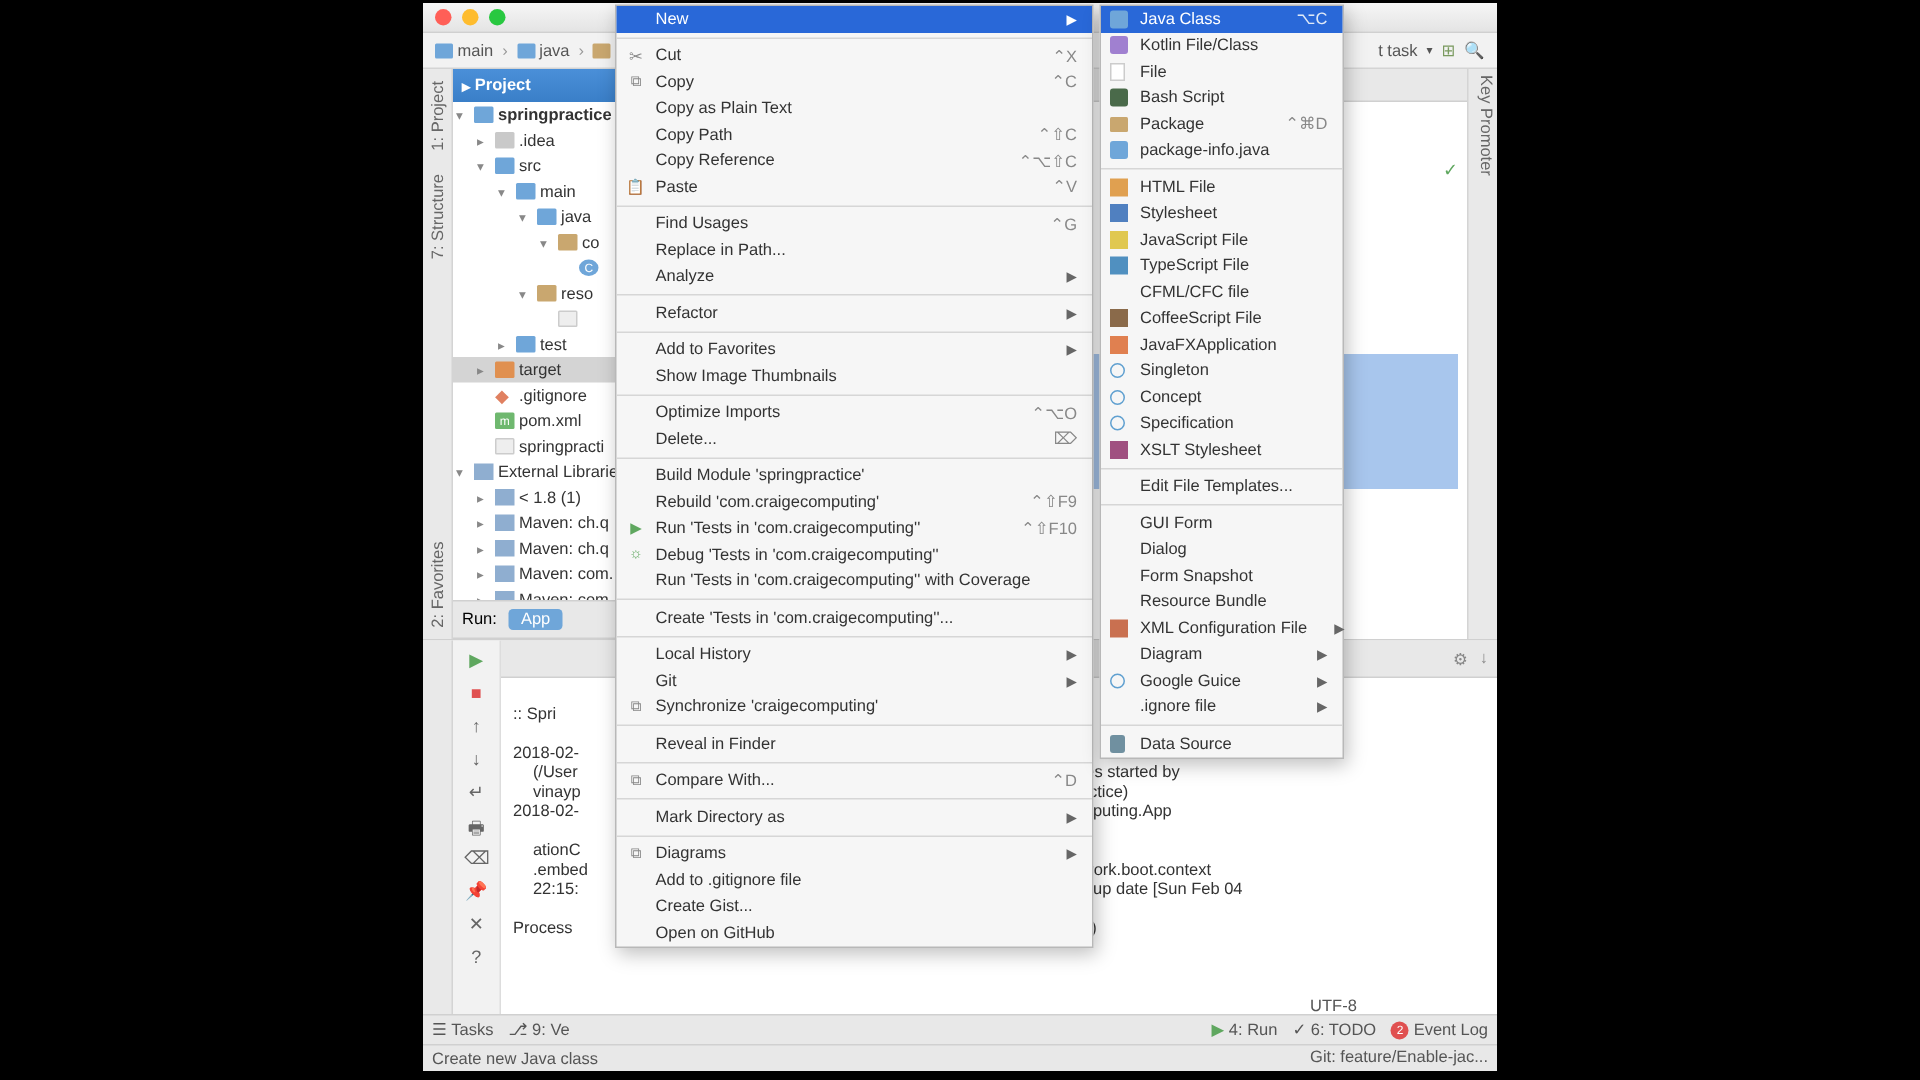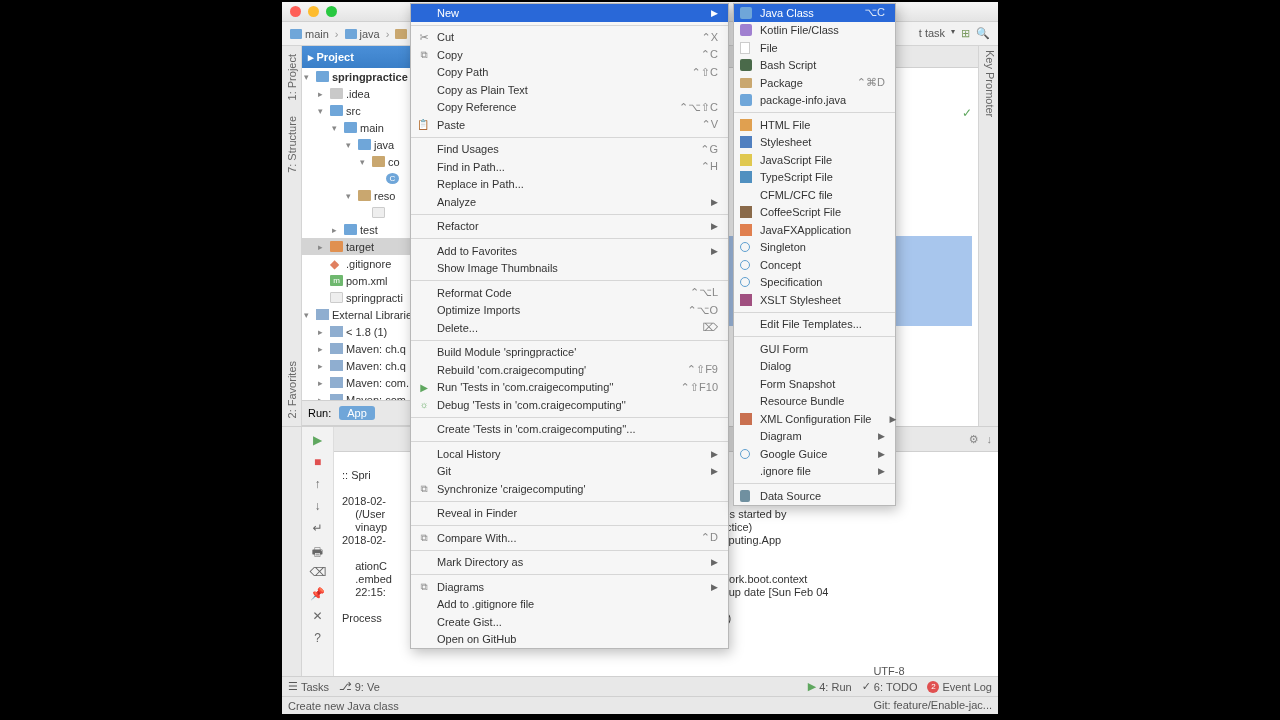--- a/index.html
+++ b/index.html
@@ -8,21 +8,21 @@
 .titlebar { height: 20px; background: linear-gradient(#f6f6f6,#e4e4e4); display: flex; align-items: center; padding: 0 8px; gap: 7px; border-bottom: 1px solid #d0d0d0; }
 .tl-btn { width: 11px; height: 11px; border-radius: 50%; }
 .tl-close { background: #ff5f57; }
 .tl-min { background: #febc2e; }
 .tl-max { background: #28c840; }
 .breadcrumb { height: 24px; background: #f2f2f2; border-bottom: 1px solid #d4d4d4; display: flex; align-items: center; padding: 0 8px; gap: 4px; font-size: 11px; color: #555; }
 .bc-item { display: flex; align-items: center; gap: 3px; }
 .bc-sep::after { content: "›"; color: #999; margin: 0 2px; }
 .folder-ico { width: 12px; height: 10px; background: #8fb7e0; border-radius: 1px; display: inline-block; }
 .folder-ico.blue { background: #6fa6d9; }
-.toolbar-right { margin-left: auto; display: flex; gap: 6px; align-items: flex-start; color: #555; }
+.toolbar-right { margin-left: auto; display: flex; gap: 6px; align-items: center; color: #555; }
 .main { flex: 1; display: flex; overflow: hidden; }
 .left-gutter { width: 20px; background: #e9e9e9; border-right: 1px solid #d4d4d4; writing-mode: vertical-rl; text-orientation: mixed; font-size: 10px; color: #666; padding: 4px 2px; display: flex; gap: 8px; }
 .left-gutter .tab { padding: 4px 2px; cursor: pointer; transform: rotate(180deg); }
 .right-gutter { width: 20px; background: #e9e9e9; border-left: 1px solid #d4d4d4; writing-mode: vertical-rl; font-size: 10px; color: #666; padding: 4px 2px; display: flex; flex-direction: column; gap: 8px; }
 .project-panel { width: 130px; background: #fff; border-right: 1px solid #d4d4d4; display: flex; flex-direction: column; }
 .panel-header { height: 22px; background: linear-gradient(#4a8fd8,#3a7fc8); color: #fff; display: flex; align-items: center; padding: 0 6px; font-size: 11px; font-weight: bold; }
 .panel-header .arrow { margin-left: auto; }
 .tree { flex: 1; overflow: hidden; font-size: 11px; color: #333; }
 .tree-row { display: flex; align-items: center; height: 17px; padding-left: 4px; gap: 3px; white-space: nowrap; }
 .tree-row.sel { background: #d4d4d4; }
@@ -342,69 +342,61 @@
       <span class="ctx-ico ico-cut"></span>
       <span>Cut</span>
       <span class="shortcut">⌃X</span>
     </div>
     <div class="ctx-row">
       <span class="ctx-ico ico-copy"></span>
       <span>Copy</span>
       <span class="shortcut">⌃C</span>
     </div>
     <div class="ctx-row">
+      <span>Copy as Plain Text</span>
+    </div>
+    <div class="ctx-row">
       <span>Copy Path</span>
       <span class="shortcut">⌃⇧C</span>
-    </div>
-    <div class="ctx-row">
-      <span>Copy as Plain Text</span>
     </div>
     <div class="ctx-row">
       <span>Copy Reference</span>
       <span class="shortcut">⌃⌥⇧C</span>
     </div>
     <div class="ctx-row">
       <span class="ctx-ico ico-paste"></span>
       <span>Paste</span>
       <span class="shortcut">⌃V</span>
     </div>
     <div class="ctx-sep"></div>
     <div class="ctx-row">
       <span>Find Usages</span>
       <span class="shortcut">⌃G</span>
     </div>
     <div class="ctx-row">
-      <span>Find in Path...</span>
-      <span class="shortcut">⌃H</span>
-    </div>
-    <div class="ctx-row">
       <span>Replace in Path...</span>
     </div>
     <div class="ctx-row">
       <span>Analyze</span>
       <span class="arrow">▶</span>
     </div>
     <div class="ctx-sep"></div>
     <div class="ctx-row">
       <span>Refactor</span>
       <span class="arrow">▶</span>
     </div>
     <div class="ctx-sep"></div>
     <div class="ctx-row">
       <span>Add to Favorites</span>
       <span class="arrow">▶</span>
     </div>
     <div class="ctx-row">
       <span>Show Image Thumbnails</span>
     </div>
     <div class="ctx-sep"></div>
-    <div class="ctx-row">
-      <span>Reformat Code</span>
-      <span class="shortcut">⌃⌥L</span>
-    </div>
     <div class="ctx-row">
       <span>Optimize Imports</span>
       <span class="shortcut">⌃⌥O</span>
     </div>
     <div class="ctx-row">
       <span>Delete...</span>
       <span class="shortcut">⌦</span>
     </div>
     <div class="ctx-sep"></div>
     <div class="ctx-row">
@@ -415,20 +407,23 @@
       <span class="shortcut">⌃⇧F9</span>
     </div>
     <div class="ctx-row">
       <span class="ctx-ico ico-play"></span>
       <span>Run 'Tests in 'com.craigecomputing''</span>
       <span class="shortcut">⌃⇧F10</span>
     </div>
     <div class="ctx-row">
       <span class="ctx-ico ico-bug"></span>
       <span>Debug 'Tests in 'com.craigecomputing''</span>
+    </div>
+    <div class="ctx-row">
+      <span>Run 'Tests in 'com.craigecomputing'' with Coverage</span>
     </div>
     <div class="ctx-sep"></div>
     <div class="ctx-row">
       <span>Create 'Tests in 'com.craigecomputing''...</span>
     </div>
     <div class="ctx-sep"></div>
     <div class="ctx-row">
       <span>Local History</span>
       <span class="arrow">▶</span>
     </div>

